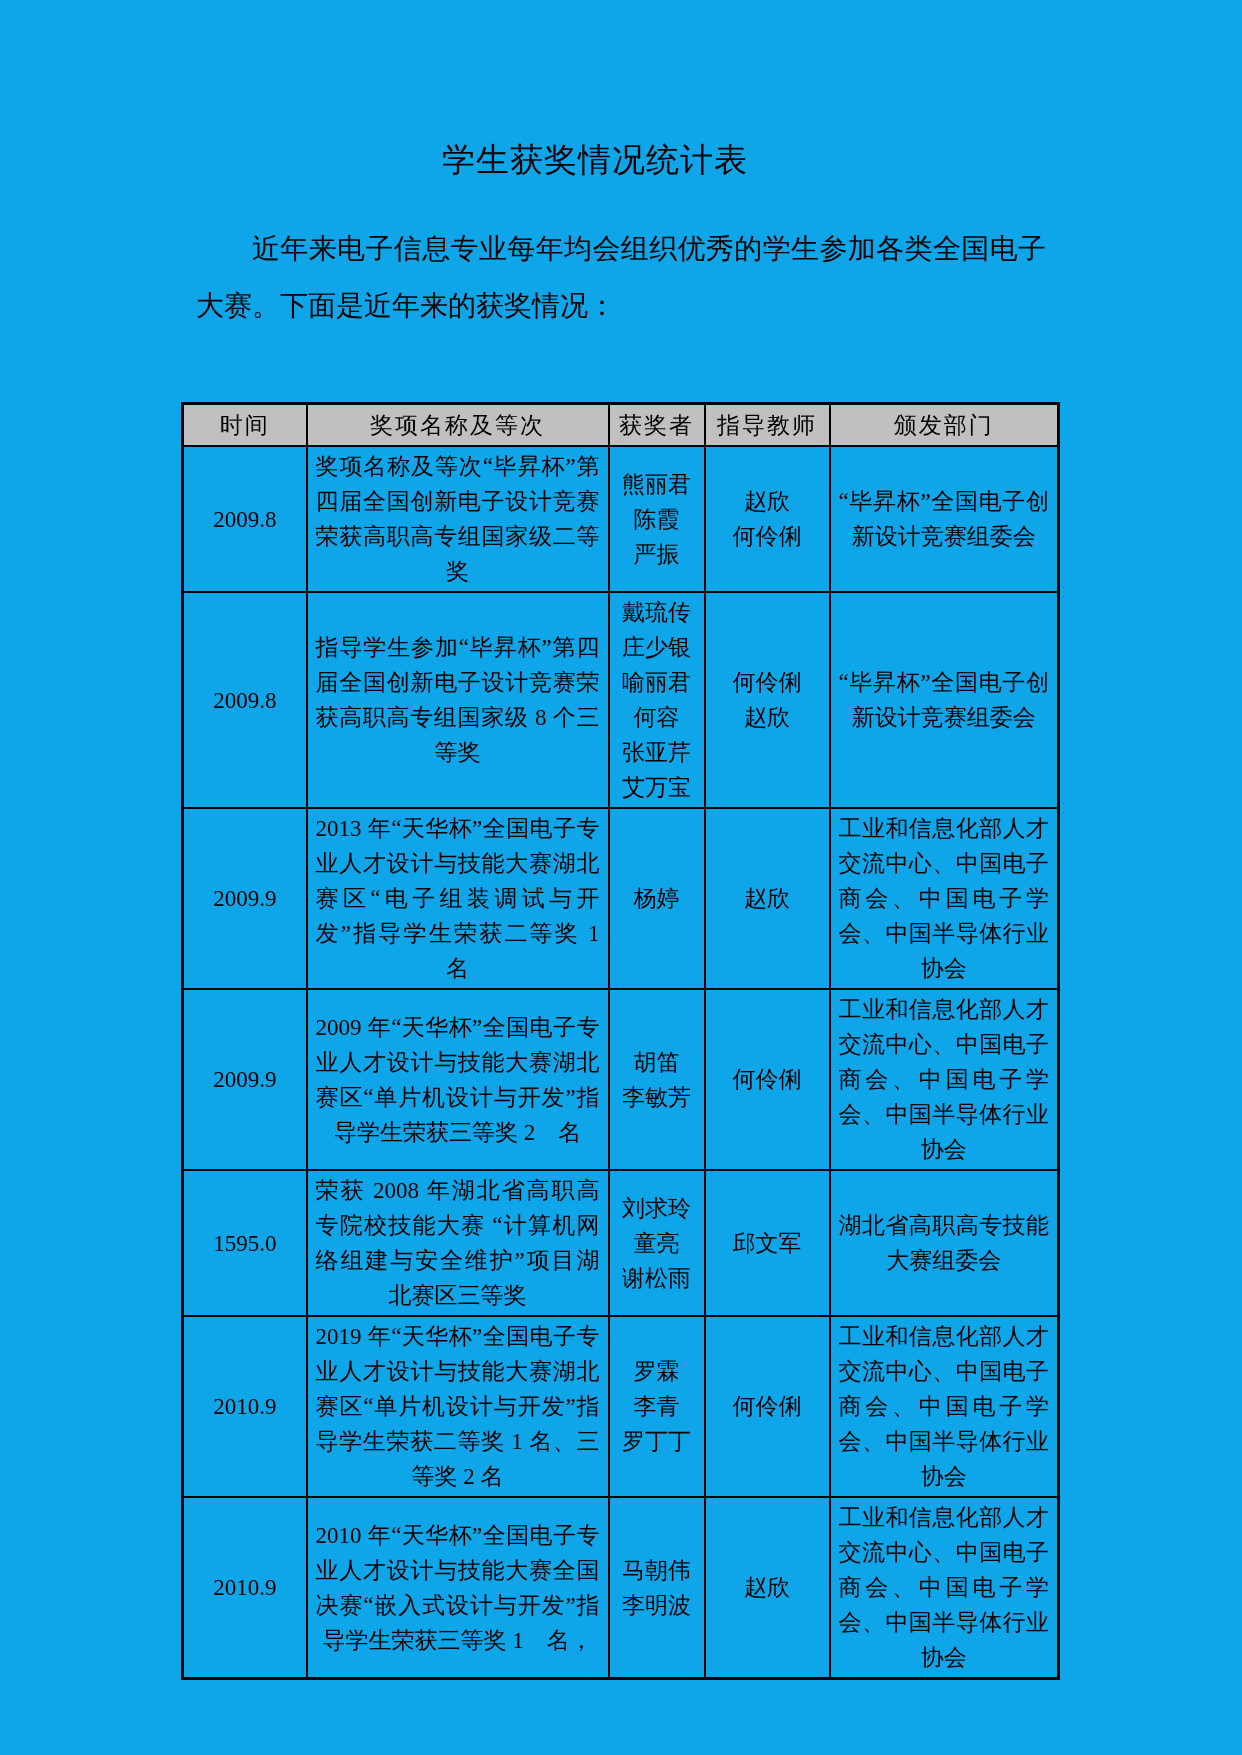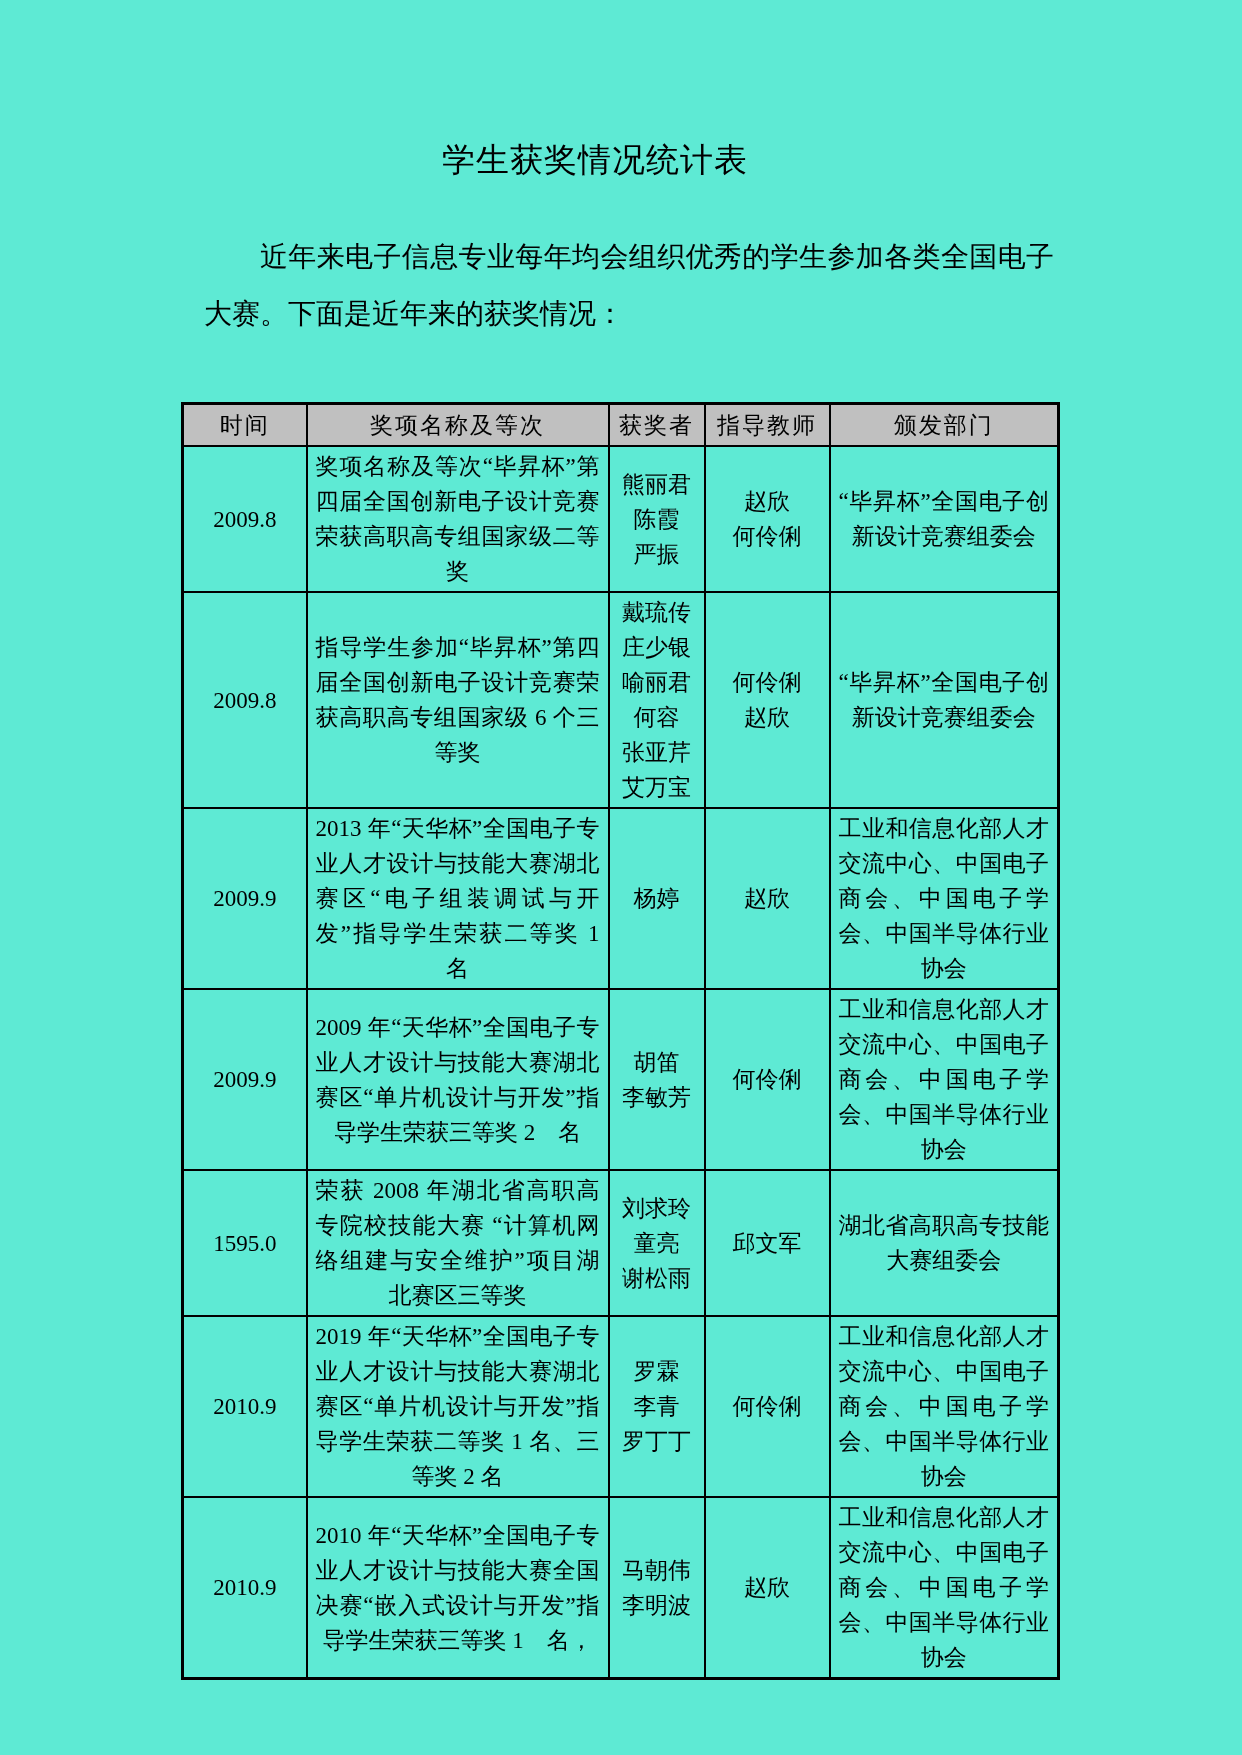--- a/index.html
+++ b/index.html
@@ -1,31 +1,31 @@
 <!DOCTYPE html>
 <html><head>
 <meta charset="utf-8">
 <style>
   html,body{margin:0;padding:0;background:#ffffff;}
   .page{
     position:relative;
     width:1242px;height:1755px;
-    background:#5eead4;
+    background:#0ea5e9;
     color:#000;
     font-family:"Liberation Serif","DejaVu Serif",serif;
     overflow:hidden;
   }
   .doc-title{
     position:absolute;top:138px;left:0;width:1190px;
     margin:0;text-align:center;
     font-size:33px;font-weight:400;letter-spacing:1px;
   }
   .intro{
     position:absolute;top:220px;left:196px;width:850px;
-    margin:8px;font-size:28px;line-height:57px;
+    margin:0;font-size:28px;line-height:57px;
     text-indent:2em;text-align:justify;
   }
   table.awards{
     position:absolute;top:402px;left:181px;
     width:876px;table-layout:fixed;
     border-collapse:collapse;
     font-size:23px;
   }
   table.awards,table.awards td,table.awards th{border:2px solid #000;}
   table.awards{border:3px solid #000;}
@@ -96,21 +96,21 @@
             <div>严振</div>
           </td>
           <td class="cell-teachers">
             <div>赵欣</div>
             <div>何伶俐</div>
           </td>
           <td class="cell-dept">“毕昇杯”全国电子创新设计竞赛组委会</td>
         </tr>
         <tr>
           <td class="cell-time">2009.8</td>
-          <td class="cell-award">指导学生参加“毕昇杯”第四届全国创新电子设计竞赛荣获高职高专组国家级 6 个三等奖</td>
+          <td class="cell-award">指导学生参加“毕昇杯”第四届全国创新电子设计竞赛荣获高职高专组国家级 8 个三等奖</td>
           <td class="cell-winners">
             <div>戴琉传</div>
             <div>庄少银</div>
             <div>喻丽君</div>
             <div>何容</div>
             <div>张亚芹</div>
             <div>艾万宝</div>
           </td>
           <td class="cell-teachers">
             <div>何伶俐</div>

